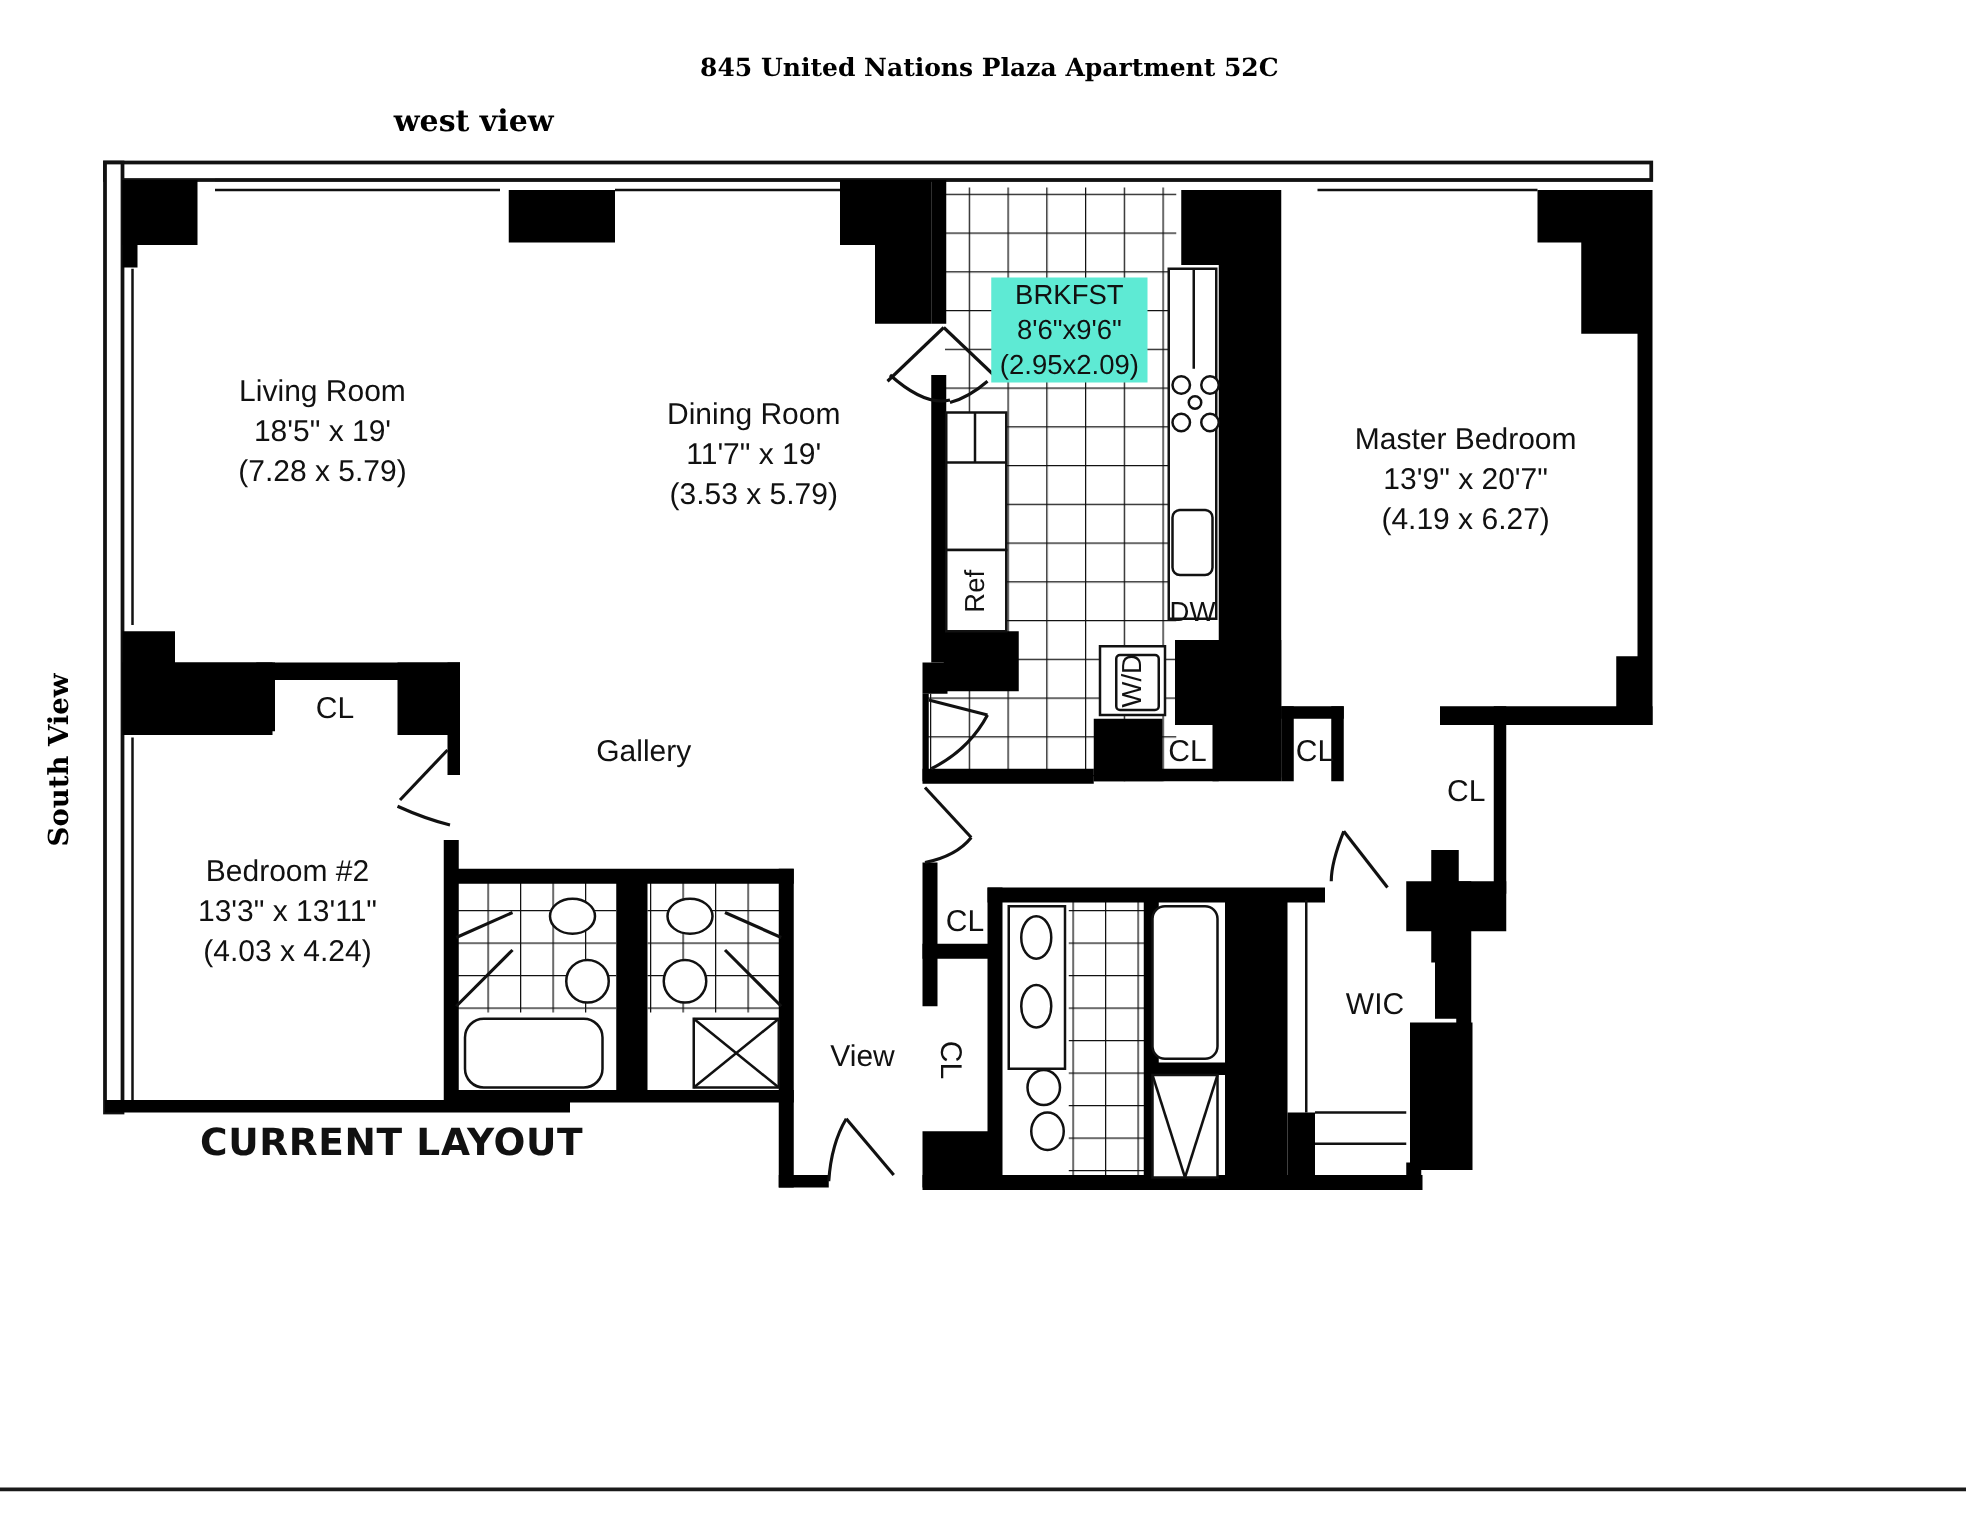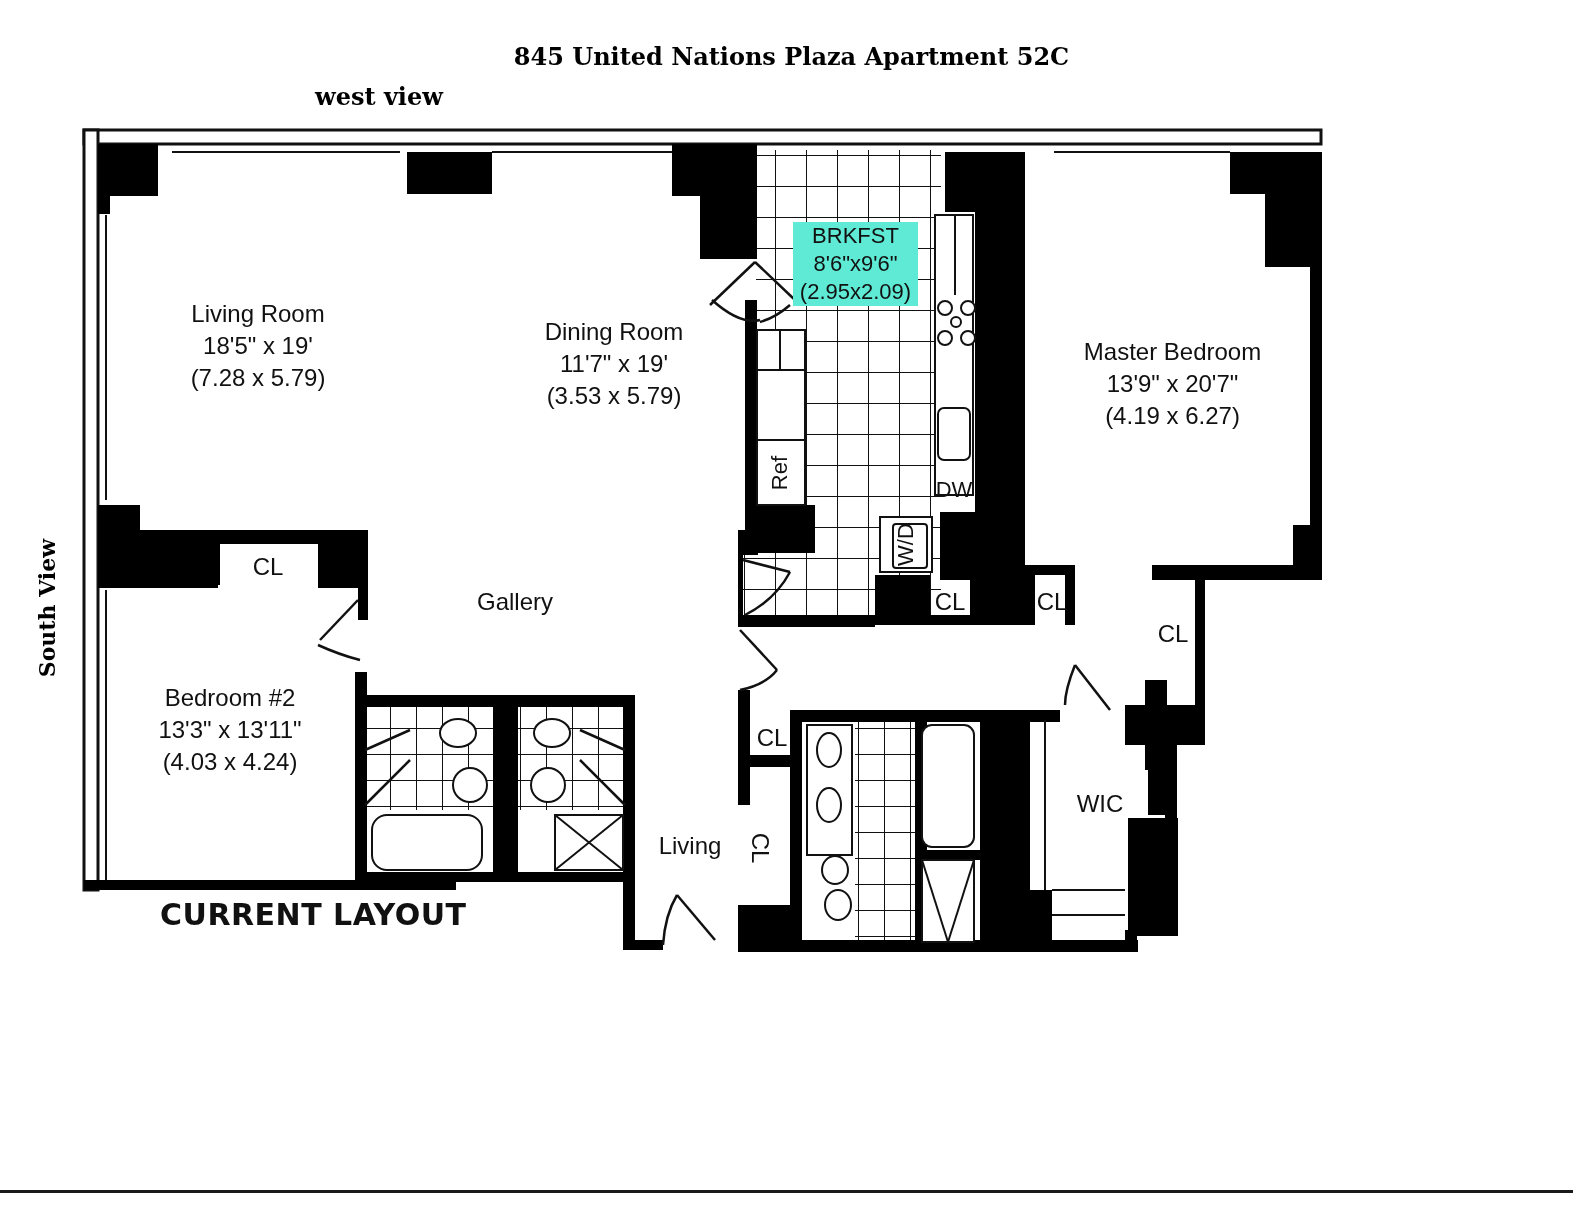--- a/index.html
+++ b/index.html
@@ -1,17 +1,17 @@
 <!DOCTYPE html>
 <html><head>
 <meta charset="utf-8">
 <style>
   html, body { margin:0; padding:0; background:#fff; }
   body { width:1573px; height:1216px; position:relative; overflow:hidden; font-family:"Liberation Sans", sans-serif; }
-  .title { position:absolute; left:0; width:1573px; top:42px; text-align:center; font-family:"DejaVu Serif", "Liberation Serif", serif; font-weight:bold; font-size:24px; color:#000; padding-left:10px; box-sizing:border-box; }
+  .title { position:absolute; left:0; width:1573px; top:42px; text-align:center; font-family:"DejaVu Serif", "Liberation Serif", serif; font-weight:bold; font-size:20px; color:#000; padding-left:10px; box-sizing:border-box; }
   .west { position:absolute; left:315px; top:82px; font-family:"DejaVu Serif", "Liberation Serif", serif; font-weight:bold; font-size:24px; color:#000;text-align:center; }
   .south { position:absolute; left:-38px; top:595px; width:170px; transform:rotate(-90deg); transform-origin:center; text-align:center; font-family:"DejaVu Serif","Liberation Serif", serif; font-weight:bold; font-size:22px; color:#000; }
   .plan { position:absolute; left:0; top:0; }
   .lbl { position:absolute; text-align:center; font-family:"Liberation Sans", sans-serif; font-size:24px; line-height:32px; color:#111; white-space:nowrap; }
   .lbl.sm { font-size:22px; }
   .cur { position:absolute; left:160px; top:897px; font-family:"DejaVu Sans", sans-serif; font-weight:bold; font-size:30px; letter-spacing:0.5px; color:#111;text-align:right; }
   .bottom-rule { position:absolute; left:0; top:1190px; width:1573px; height:3px; background:#1a1a1a; }
   .vert { transform:rotate(-90deg); }
   .vert90 { transform:rotate(90deg); }
 </style>
@@ -185,42 +185,42 @@
     <line x1="1052" y1="890" x2="1125" y2="890"></line>
     <line x1="1052" y1="915" x2="1125" y2="915"></line>
   </g>
 </svg>
 
 <div class="lbl" style="left:158px;top:298px;width:200px;">
   <div>Living Room</div>
   <div>18'5" x 19'</div>
   <div>(7.28 x 5.79)</div>
 </div>
-<div class="lbl" style="left:514px;top:316px;width:200px;">
+<div class="lbl" style="left:503px;top:316px;width:200px;">
   <div>Dining Room</div>
   <div>11'7" x 19'</div>
   <div>(3.53 x 5.79)</div>
 </div>
 <div class="lbl sm" style="left:793px;top:222px;width:125px;line-height:28px;background:#5eead4;">
   <div>BRKFST</div>
   <div>8'6"x9'6"</div>
   <div>(2.95x2.09)</div>
 </div>
 <div class="lbl" style="left:1060px;top:316px;width:225px;margin-top:20px;">
   <div>Master Bedroom</div>
   <div>13'9" x 20'7"</div>
   <div>(4.19 x 6.27)</div>
 </div>
 <div class="lbl" style="left:130px;top:682px;width:200px;">
   <div>Bedroom #2</div>
   <div>13'3" x 13'11"</div>
   <div>(4.03 x 4.24)</div>
 </div>
 <div class="lbl" style="left:455px;top:586px;width:120px;">Gallery</div>
-<div class="lbl" style="left:640px;top:830px;width:100px;">Living</div>
+<div class="lbl" style="left:640px;top:830px;width:100px;">View</div>
 <div class="lbl" style="left:1060px;top:788px;width:80px;">WIC</div>
 
 <div class="lbl sm vert" style="left:760px;top:457px;width:40px;">Ref</div>
 <div class="lbl sm" style="left:932px;top:474px;width:44px;">DW</div>
 <div class="lbl sm vert" style="left:886px;top:530px;width:40px;">W/D</div>
 
 <div class="lbl" style="left:238px;top:551px;width:60px;">CL</div>
 <div class="lbl" style="left:920px;top:586px;width:60px;">CL</div>
 <div class="lbl" style="left:1022px;top:586px;width:60px;">CL</div>
 <div class="lbl" style="left:1143px;top:618px;width:60px;">CL</div>

